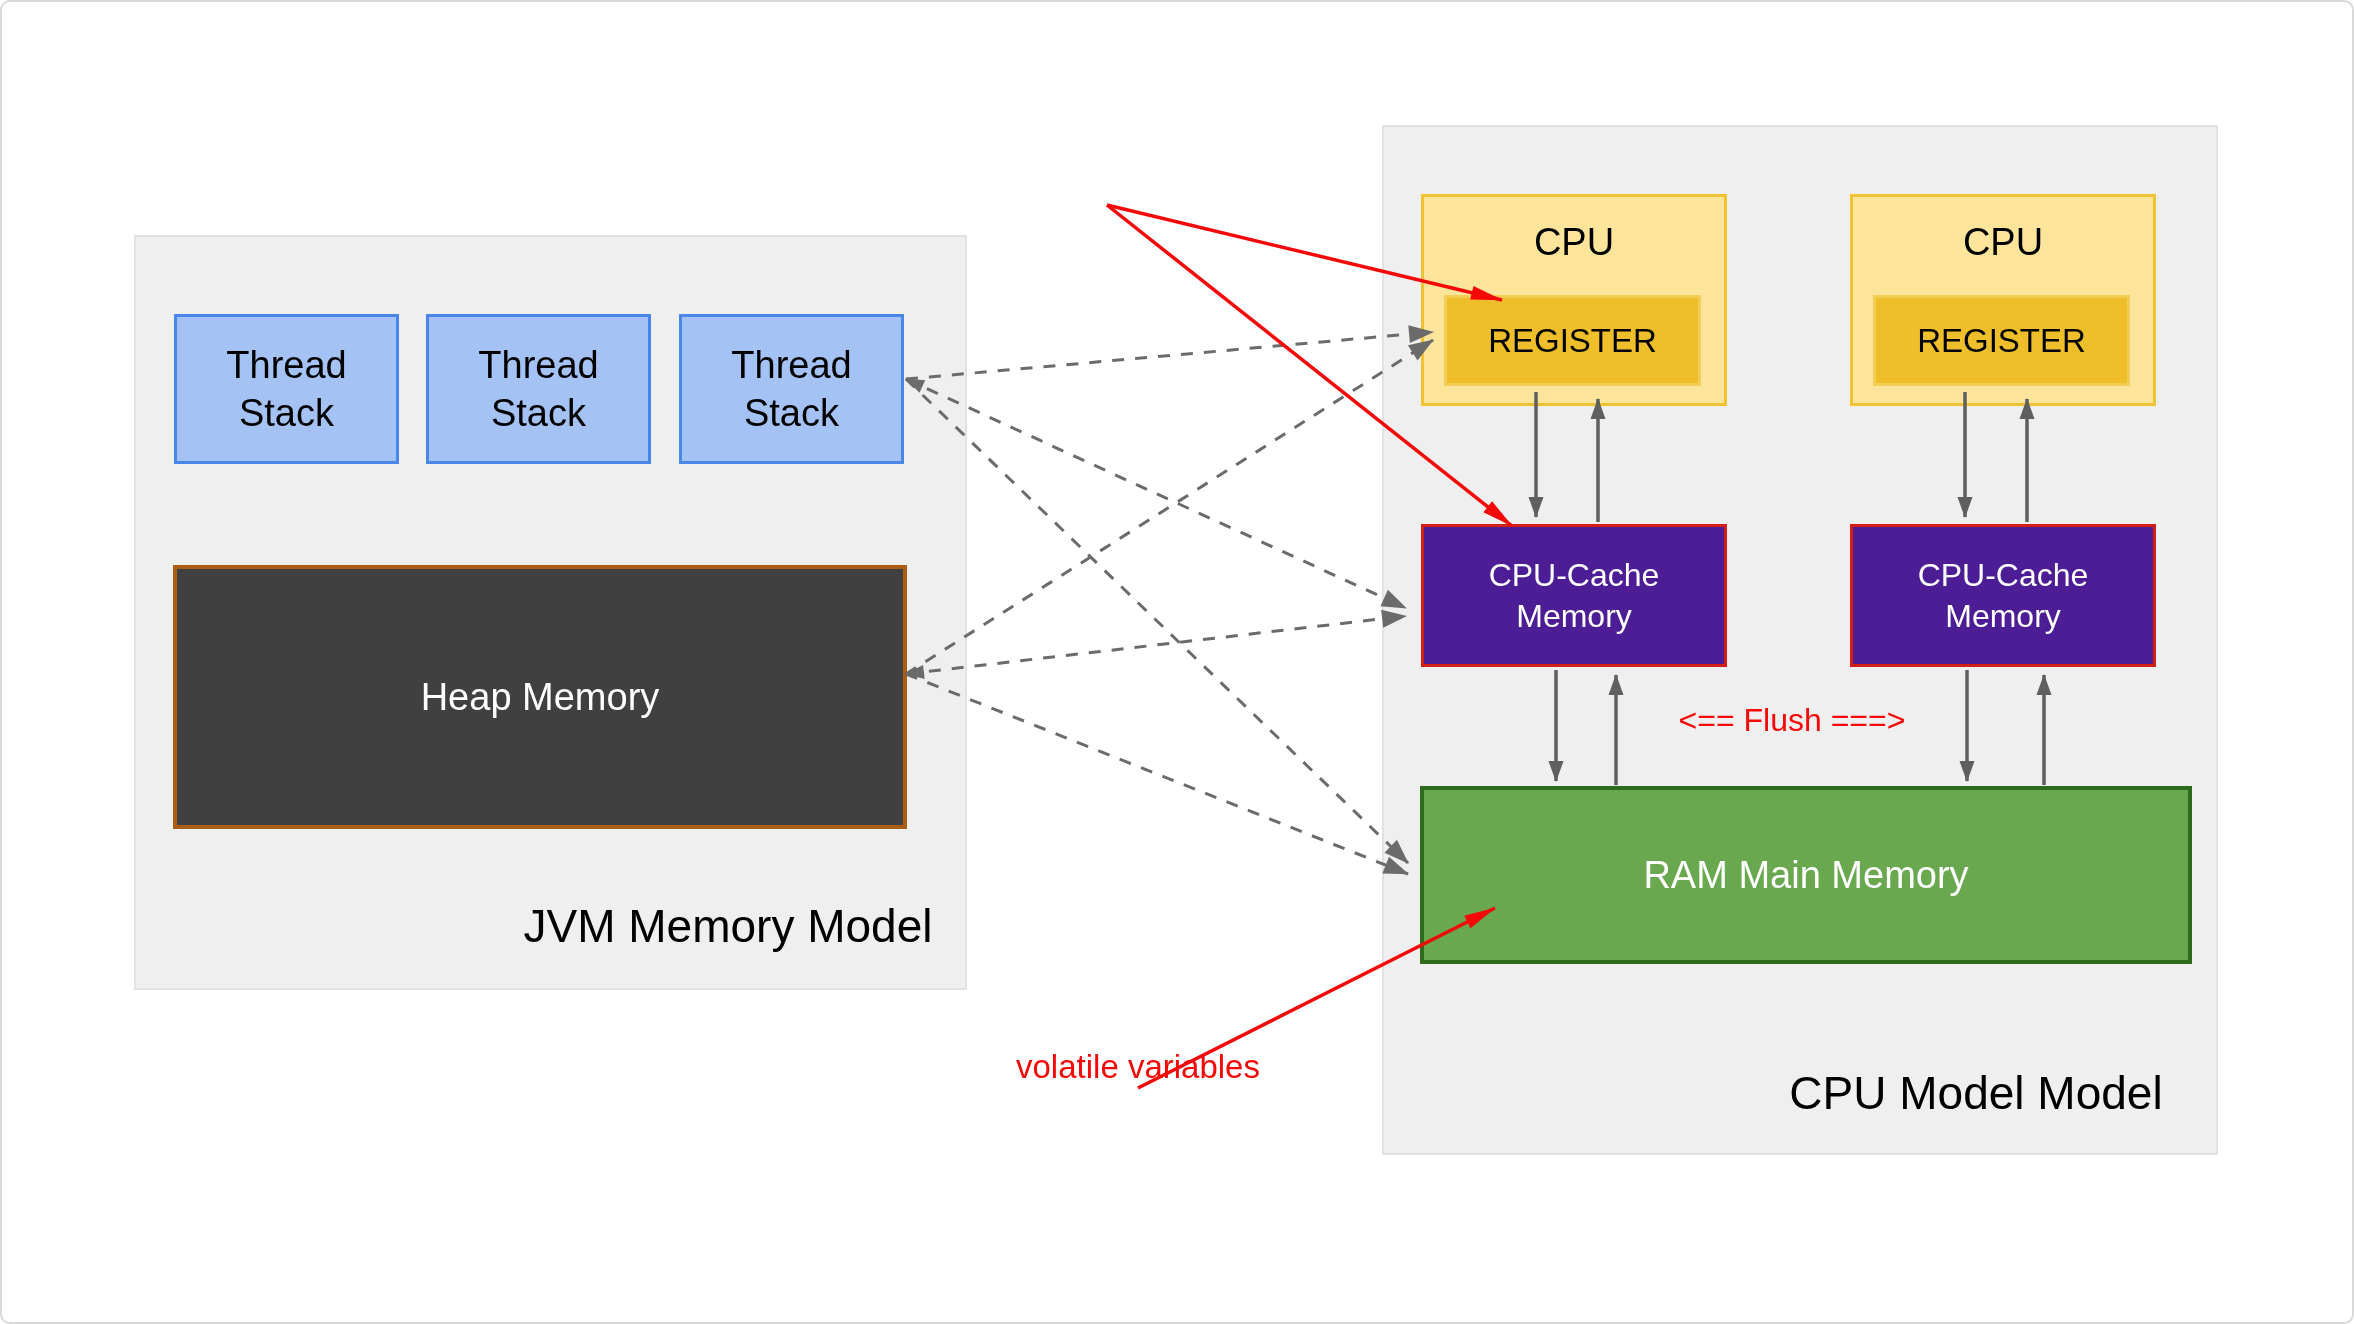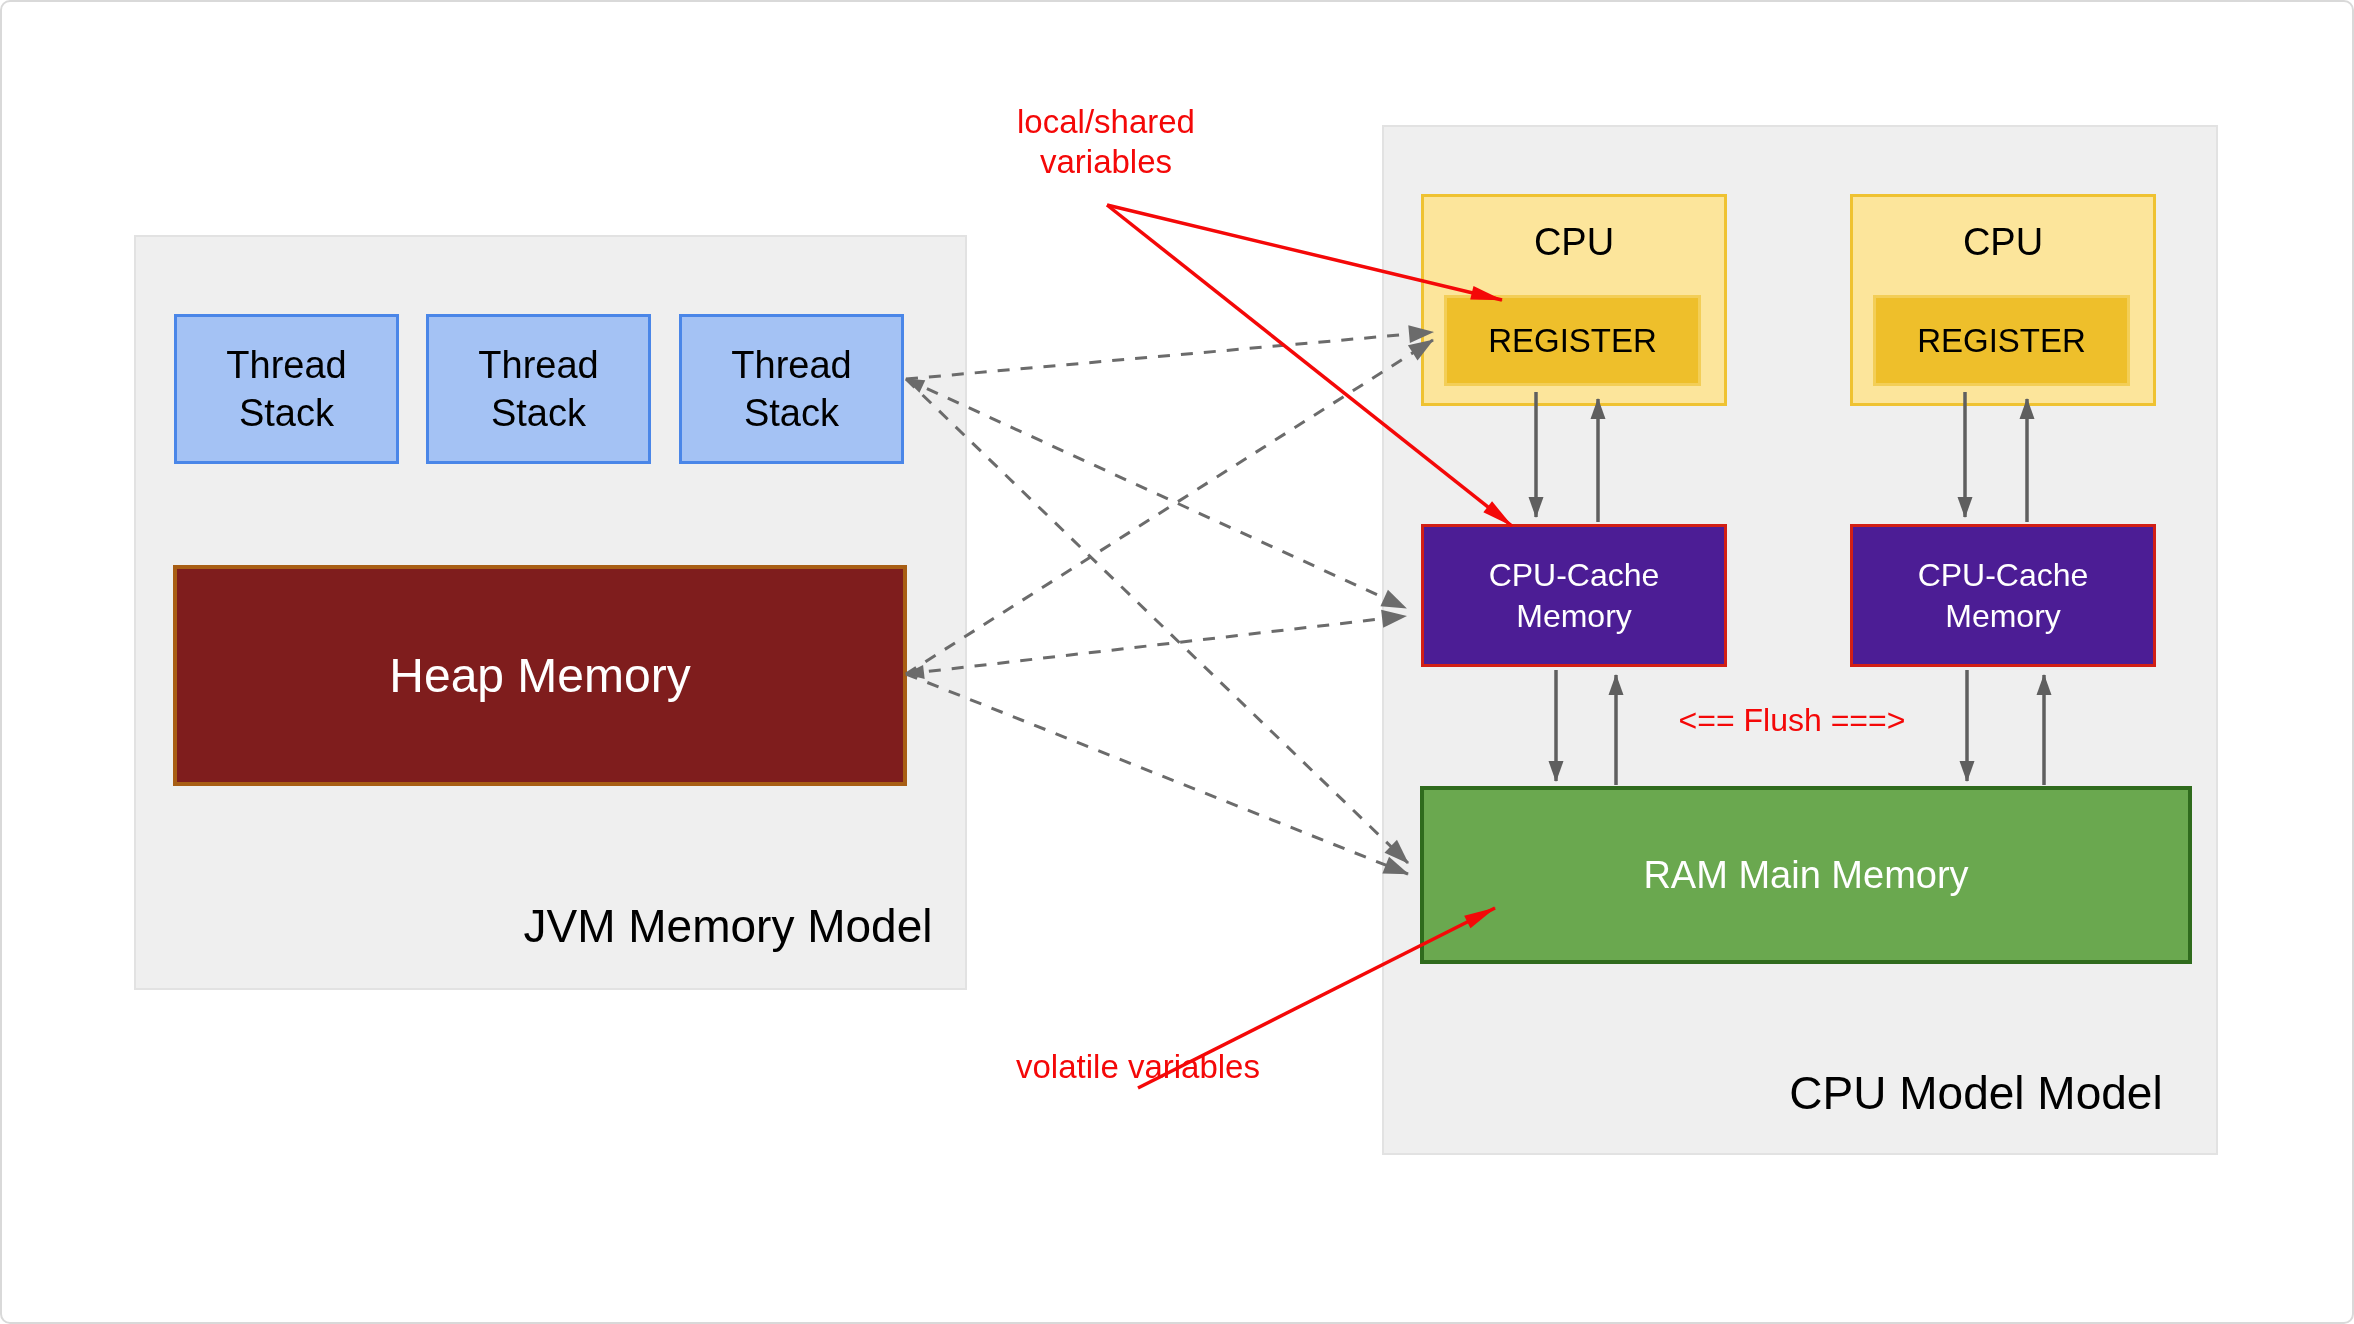--- a/index.html
+++ b/index.html
@@ -37,23 +37,23 @@
     top: 312px; width: 225px; height: 150px;
     background: #a4c2f4; border: 3px solid #4a86e8;
     color: #000000; font-size: 38px; line-height: 48px;
   }
   .ts1 { left: 172px; }
   .ts2 { left: 424px; }
   .ts3 { left: 677px; }
   .ts .wrap { width: 160px; }
 
   .heap {
-    left: 171px; top: 563px; width: 734px; height: 221px;
-    background: #7f1d1d; border: 4px solid #a85e14;
-    color: #ffffff; font-size: 48px;
+    left: 171px; top: 563px; width: 734px; height: 264px;
+    background: #404040; border: 4px solid #a85e14;
+    color: #ffffff; font-size: 38px;
   }
 
   .cpu {
     top: 192px; width: 306px; height: 212px;
     background: #fce59b; border: 3px solid #efc231;
     color: #000000; font-size: 38px;
     align-items: flex-start; padding-top: 24px;
   }
   .cpu1 { left: 1419px; }
   .cpu2 { left: 1848px; }
@@ -195,17 +195,16 @@
     <path class="solidv" d="M1963,390 L1963,515" marker-end="url(#ah-solid)"></path>
     <path class="solidv" d="M2025,520 L2025,397" marker-end="url(#ah-solid)"></path>
     <path class="solidv" d="M1965,668 L1965,779" marker-end="url(#ah-solid)"></path>
     <path class="solidv" d="M2042,783 L2042,673" marker-end="url(#ah-solid)"></path>
 
     <path class="redln" d="M1105,203 L1500,298" marker-end="url(#ah-red)"></path>
     <path class="redln" d="M1105,203 L1510,524" marker-end="url(#ah-red)"></path>
     <path class="redln" d="M1136,1086 L1493,906" marker-end="url(#ah-red)"></path>
   </svg>
 
-  <div class="annotation ann-local">local/shared variables</div>
   <div class="annotation ann-volatile">volatile variables</div>
   <div class="annotation ann-flush">&lt;== Flush ===&gt;</div>
 
 </div>
 
 </body></html>

